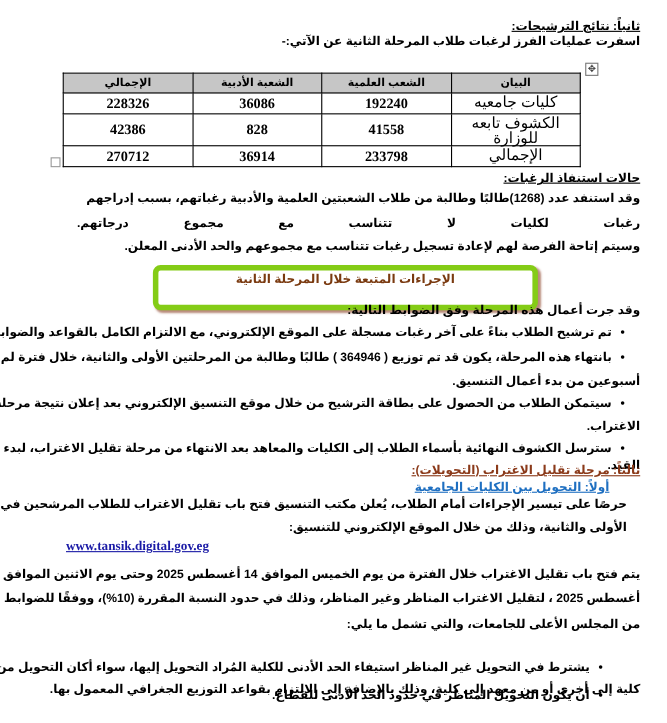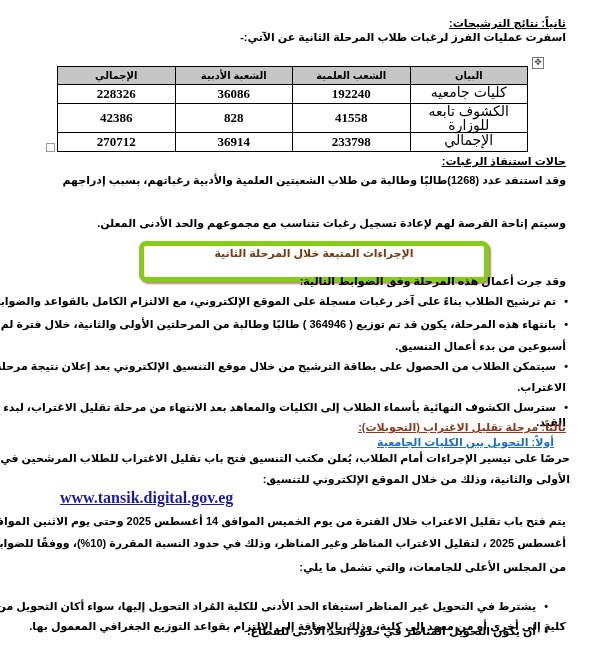--- a/index.html
+++ b/index.html
@@ -1,20 +1,20 @@
 <!DOCTYPE html>
 <html><head>
 <meta charset="utf-8">
 <style>
   html, body { margin:0; padding:0; background:#ffffff; }
   body { width:606px; height:657px; position:relative; overflow:hidden;
          font-family:"Liberation Sans", "DejaVu Sans", sans-serif; color:#000; }
   .page { position:absolute; left:0; top:0; width:606px; height:657px; }
   .rtl { direction:rtl; text-align:right; }
-  .line { position:absolute; right:40px; font-size:11px; font-weight:bold; white-space:nowrap; }
+  .line { position:absolute; right:24px; font-size:11px; font-weight:bold; white-space:nowrap; }
   .u { text-decoration:underline; }
 
   .handle { position:absolute; left:532px; top:57px; width:10px; height:10px; border:1px solid #777;
             font-size:9px; line-height:9px; text-align:center; color:#444; background:#fff; }
   .endmark { position:absolute; left:46px; top:143px; width:7px; height:7px; border:1px solid #999; }
 
   table.data { position:absolute; left:57px; top:66px; width:471px; border-collapse:collapse; direction:rtl;
                font-size:11px; }
   table.data th, table.data td { border:1px solid #000; text-align:center; padding:0; height:18px; }
   table.data th { background:#c6c6c6; font-weight:bold; font-size:10px; height:17px; }
@@ -23,21 +23,21 @@
 
   .box { position:absolute; left:139px; top:241px; width:340px; height:31px;
          border:5px solid #84cc16; border-radius:7px; box-shadow:2px 2px 2px #b88a7a; background:#fff; }
   .box-title { position:absolute; left:0; right:0; top:1px; text-align:center; color:#7a3a10;
                font-size:11px; font-weight:bold; direction:rtl; }
 
   .bullet::before { content:"•"; margin-left:8px; }
   .brown { color:#8b3a1a;margin-left:17px; }
   .blue { color:#1e6fc1; }
   .link { position:absolute; left:60px; top:489px; font-family:"Liberation Serif","DejaVu Serif",serif;
-          font-weight:bold; font-size:16px; color:#1a1aa6; text-decoration:underline; }
+          font-weight:bold; font-size:12px; color:#1a1aa6; text-decoration:underline; }
 </style>
 </head>
 <body>
 
 <div class="page">
 
   <div class="line rtl u" style="top:17px;">ثانياً: نتائج الترشيحات:</div>
   <div class="line rtl" style="top:31px;">اسفرت عمليات الفرز لرغبات طلاب المرحلة الثانية عن الآتي:-</div>
 
   <div class="handle">✥</div>
@@ -70,20 +70,21 @@
         <td class="num">36914</td>
         <td class="num">270712</td>
       </tr>
     </tbody>
   </table>
 
   <div class="endmark"></div>
 
   <div class="line rtl u" style="top:155px;">حالات استنفاذ الرغبات:</div>
   <div class="line rtl" style="top:174px; left:70px; text-align:justify; text-align-last:justify;margin-left:27px;">وقد استنفد عدد (1268)طالبًا وطالبة من طلاب الشعبتين العلمية والأدبية رغباتهم، بسبب إدراجهم</div>
+  <div class="line rtl" style="top:196px; left:70px; text-align:justify; text-align-last:justify; word-spacing:22px;">رغبات لكليات لا تتناسب مع مجموع درجاتهم.</div>
   <div class="line rtl" style="top:217px;">وسيتم إتاحة الفرصة لهم لإعادة تسجيل رغبات تتناسب مع مجموعهم والحد الأدنى المعلن.</div>
 
   <div class="box">
     <div class="box-title">الإجراءات المتبعة خلال المرحلة الثانية</div>
   </div>
 
   <div class="line rtl" style="top:275px;">وقد جرت أعمال هذه المرحلة وفق الضوابط التالية:</div>
   <div class="line rtl bullet" style="top:295px; right:38px;">تم ترشيح الطلاب بناءً على آخر رغبات مسجلة على الموقع الإلكتروني، مع الالتزام الكامل بالقواعد والضوابط المعتمدة.</div>
   <div class="line rtl bullet" style="top:318px; right:38px;">بانتهاء هذه المرحلة، يكون قد تم توزيع ( 364946 ) طالبًا وطالبة من المرحلتين الأولى والثانية، خلال فترة لم تتجاوز</div>
   <div class="line rtl" style="top:340px;margin-left:32px;">أسبوعين من بدء أعمال التنسيق.</div>

